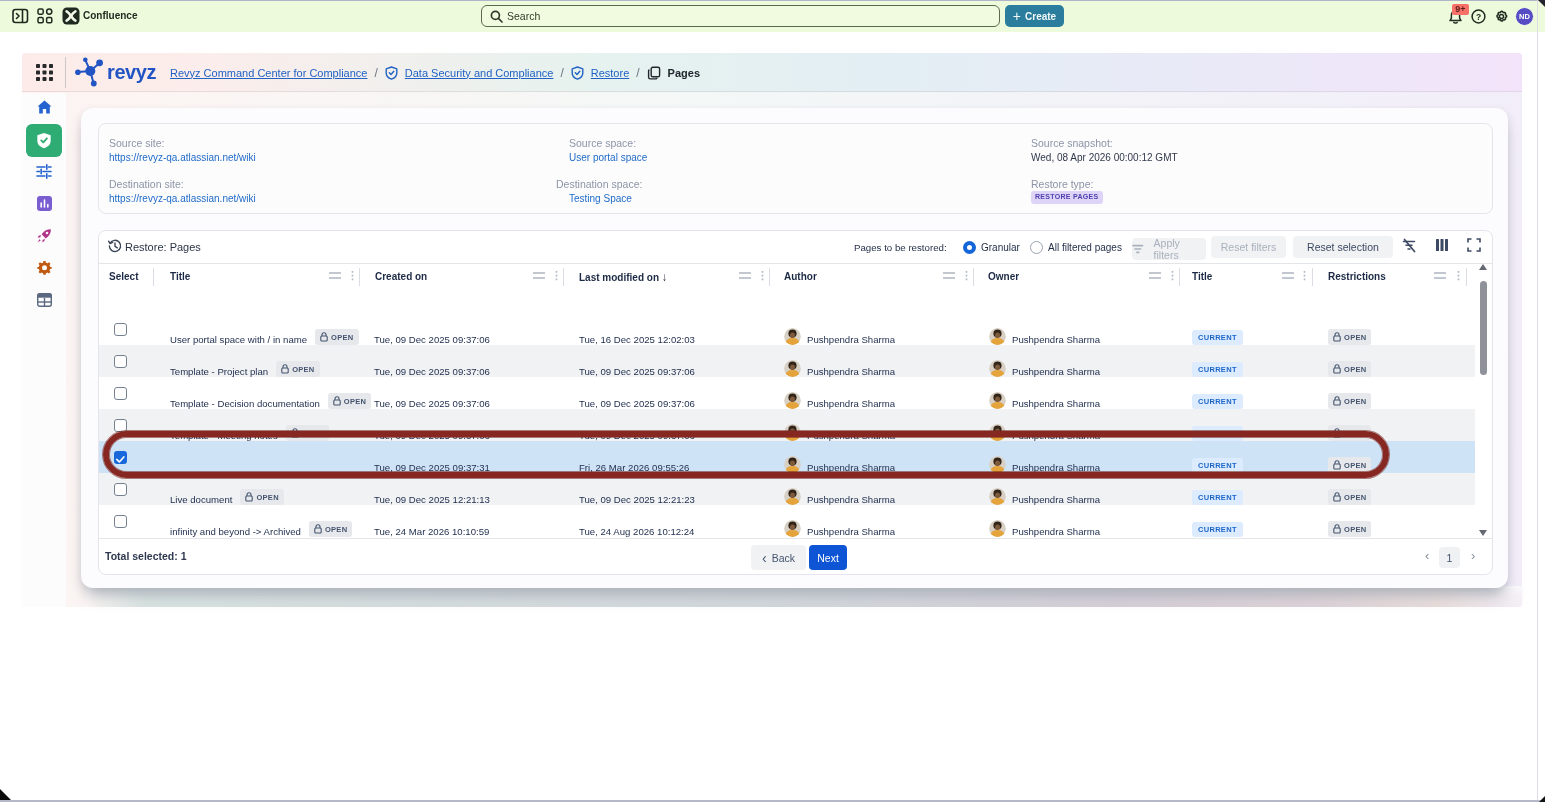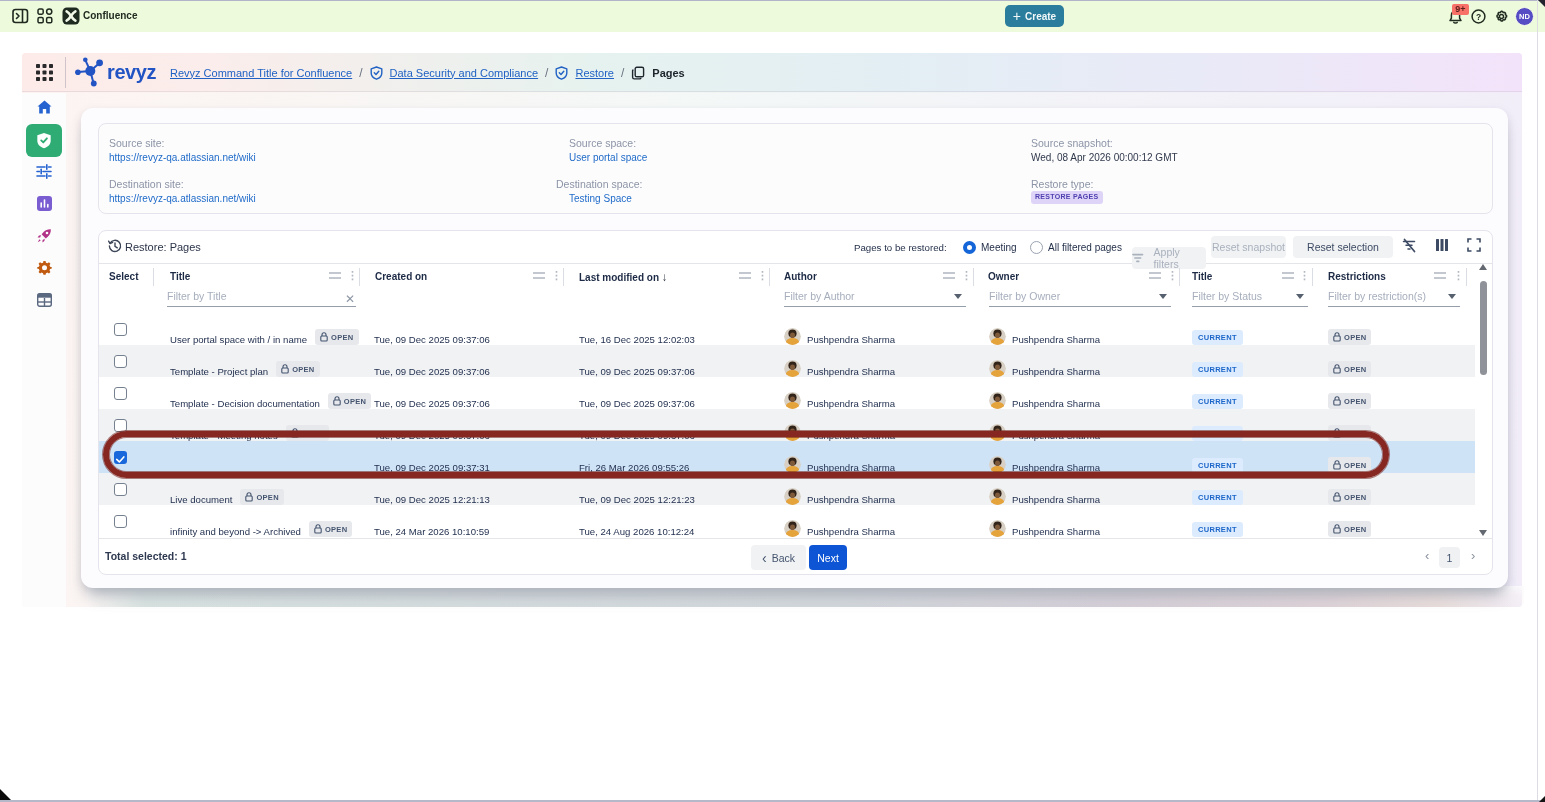--- a/index.html
+++ b/index.html
@@ -122,20 +122,27 @@
       <rect x="1" y="9.6" width="5.2" height="5.2" rx="1.4" fill="none" stroke="#20291f" stroke-width="1.5"></rect>
       <rect x="9.6" y="9.6" width="5.2" height="5.2" rx="1.4" fill="none" stroke="#20291f" stroke-width="1.5"></rect>
     </svg>
 
     <svg class="abs" style="left:62px;top:7px" width="18" height="18" viewBox="0 0 18 18">
       <rect x="0.5" y="0.5" width="17" height="17" rx="4.5" fill="#1f2a20"></rect>
       <path d="M4.6 4.4 C6.5 5.4 7.5 6.6 9 9 C10.5 11.4 11.5 12.6 13.4 13.6" fill="none" stroke="#f2f8e8" stroke-width="2.6" stroke-linecap="round"></path>
       <path d="M13.4 4.4 C11.5 5.4 10.5 6.6 9 9 C7.5 11.4 6.5 12.6 4.6 13.6" fill="none" stroke="#f2f8e8" stroke-width="2.6" stroke-linecap="round"></path>
     </svg>
     <div class="abs nbtxt" style="left:83px;top:10px;font-size:10px">Confluence</div>
+    <div id="searchbox">
+      <svg width="13" height="13" viewBox="0 0 13 13">
+          <circle cx="5.4" cy="5.4" r="4" fill="none" stroke="#323b2b" stroke-width="1.7"></circle>
+          <line x1="8.4" y1="8.4" x2="12" y2="12" stroke="#323b2b" stroke-width="1.7" stroke-linecap="round"></line>
+        </svg>
+      <span>Search</span>
+    </div>
     <div id="createbtn">
         <span style="font-size:14px;font-weight:400;margin-top:-1px">+</span>
         <span>Create</span>
       </div>
 
     <svg class="abs" style="left:1448px;top:10px" width="15" height="15" viewBox="0 0 15 15">
       <path d="M7.5 1.2 C5 1.2 3.4 3 3.4 5.5 L3.4 8.2 L2 10.6 L13 10.6 L11.6 8.2 L11.6 5.5 C11.6 3 10 1.2 7.5 1.2 Z" fill="none" stroke="#222b20" stroke-width="1.5" stroke-linejoin="round"></path>
       <path d="M5.8 12.4 C6.2 13.2 8.8 13.2 9.2 12.4" fill="none" stroke="#222b20" stroke-width="1.5" stroke-linecap="round"></path>
     </svg>
     <div class="abs" style="left:1452px;top:4px;width:17px;height:11px;background:#f87168;border-radius:2px;color:#5d1f1b;font-size:9px;font-weight:bold;text-align:center;line-height:11px;">9+</div>
@@ -184,21 +191,21 @@
             <circle cx="16.3" cy="18" r="5"></circle>
             <circle cx="25.6" cy="9.8" r="3.4"></circle>
             <circle cx="11.3" cy="6.8" r="2.3"></circle>
             <circle cx="3.9" cy="19.2" r="2.8"></circle>
             <circle cx="19.8" cy="30.5" r="2.9"></circle>
           </g>
           <text x="33" y="26" font-family="Liberation Sans" font-size="20" font-weight="bold" fill="#2254c4" letter-spacing="-0.4">revyz</text>
         </svg>
       </div>
       <div id="crumbs">
-        <a>Revyz Command Title for Confluence</a>
+        <a>Revyz Command Center for Compliance</a>
         <span class="sep">/</span>
         <svg width="13" height="14" viewBox="0 0 13 14">
             <path d="M6.5 1 L11.8 2.8 L11.8 7 C11.8 10.2 9.6 12.2 6.5 13.2 C3.4 12.2 1.2 10.2 1.2 7 L1.2 2.8 Z" fill="none" stroke="#2162c4" stroke-width="1.4" stroke-linejoin="round"></path>
             <path d="M4.3 6.8 L6 8.5 L8.8 5.2" fill="none" stroke="#2162c4" stroke-width="1.4" stroke-linecap="round" stroke-linejoin="round"></path>
           </svg>
         <a>Data Security and Compliance</a>
         <span class="sep">/</span>
         <svg width="13" height="14" viewBox="0 0 13 14">
             <path d="M6.5 1 L11.8 2.8 L11.8 7 C11.8 10.2 9.6 12.2 6.5 13.2 C3.4 12.2 1.2 10.2 1.2 7 L1.2 2.8 Z" fill="none" stroke="#2162c4" stroke-width="1.4" stroke-linejoin="round"></path>
             <path d="M4.3 6.8 L6 8.5 L8.8 5.2" fill="none" stroke="#2162c4" stroke-width="1.4" stroke-linecap="round" stroke-linejoin="round"></path>
@@ -288,34 +295,34 @@
       <div id="tpanel">
         <div id="ttitle">
           <svg class="abs" style="left:9px;top:8px" width="14" height="14" viewBox="0 0 14 14">
             <path d="M2.1 4.2 A 5.6 5.6 0 1 1 1.4 7" fill="none" stroke="#3c4657" stroke-width="1.4" stroke-linecap="round"></path>
             <path d="M0.6 2.2 L2.1 4.6 L4.6 3.4" fill="none" stroke="#3c4657" stroke-width="1.4" stroke-linejoin="round" stroke-linecap="round"></path>
             <path d="M7 4 L7 7.3 L9.3 8.8" fill="none" stroke="#3c4657" stroke-width="1.4" stroke-linecap="round"></path>
           </svg>
           <div class="name">Restore: Pages</div>
           <div class="abs" style="left:755px;top:11px;font-size:9.7px;color:#1f2b45">Pages to be restored:</div>
           <div class="abs" style="left:864px;top:10px;width:13px;height:13px;border-radius:50%;border:4px solid #1465d8;background:#fff"></div>
-          <div class="abs" style="left:882px;top:11px;font-size:10px;color:#1f2b45">Meeting</div>
+          <div class="abs" style="left:882px;top:11px;font-size:10px;color:#1f2b45">Granular</div>
           <div class="abs" style="left:931px;top:10px;width:13px;height:13px;border-radius:50%;border:1.5px solid #9aa3b0;background:#fff"></div>
           <div class="abs" style="left:949px;top:11px;font-size:10px;color:#1f2b45">All filtered pages</div>
-          <div class="btn disabled abs" style="left:1033px;top:16px;width:74px;gap:10px">
+          <div class="btn disabled abs" style="left:1033px;top:7px;width:74px;gap:10px">
             <svg width="12" height="10" viewBox="0 0 12 10">
                 <g stroke="#a9b1bd" stroke-width="1.6" stroke-linecap="round">
                   <line x1="1" y1="1.5" x2="11" y2="1.5"></line>
                   <line x1="3" y1="5" x2="9" y2="5"></line>
                   <line x1="5" y1="8.5" x2="7" y2="8.5"></line>
                 </g>
               </svg>
             <span>Apply filters</span>
           </div>
-          <div class="btn disabled abs" style="left:1112px;top:5px;width:75px">Reset snapshot</div>
+          <div class="btn disabled abs" style="left:1112px;top:5px;width:75px">Reset filters</div>
           <div class="btn normal abs" style="left:1194px;top:5px;width:100px">Reset selection</div>
           <svg class="abs" style="left:1302px;top:7px" width="17" height="16" viewBox="0 0 17 16">
             <g stroke="#3c4a63" stroke-width="1.5" stroke-linecap="round">
               <line x1="2.5" y1="3.5" x2="13.5" y2="3.5"></line>
                 <line x1="5" y1="7.2" x2="11" y2="7.2"></line>
                 <line x1="7" y1="11" x2="9" y2="11"></line>
               <line x1="3.5" y1="1.5" x2="13.5" y2="13.5" stroke-width="1.7"></line>
             </g>
           </svg>
           <svg class="abs" style="left:1336px;top:7px" width="14" height="14" viewBox="0 0 14 14">
@@ -359,32 +366,20 @@
           <div class="hsep" style="left:1080px"></div>
           <div class="hcol" style="left:1093px">Title</div>
           <div class="hdrag" style="left:1183px"></div>
             <div class="hdots" style="left:1200px">⋮</div>
           <div class="hsep" style="left:1213px"></div>
           <div class="hcol" style="left:1229px">Restrictions</div>
           <div class="hdrag" style="left:1335px"></div>
             <div class="hdots" style="left:1354px">⋮</div>
           <div class="hsep" style="left:1367px"></div>
         </div>
-        <div id="tfilter">
-          <div class="finput" style="left:68px;width:189px">Filter by Title</div>
-          <div class="fx" style="left:246px">✕</div>
-          <div class="finput" style="left:685px;width:182px">Filter by Author</div>
-          <div class="farrow" style="left:855px"></div>
-          <div class="finput" style="left:890px;width:182px">Filter by Owner</div>
-          <div class="farrow" style="left:1060px"></div>
-          <div class="finput" style="left:1093px;width:116px">Filter by Status</div>
-          <div class="farrow" style="left:1197px"></div>
-          <div class="finput" style="left:1229px;width:132px">Filter by restriction(s)</div>
-          <div class="farrow" style="left:1349px"></div>
-        </div>
         <div id="rows">
 <div class="row odd" style="top:0px">
   <div class="cb"></div>
   <div class="cell" style="left:71px;gap:8px">User portal space with / in name <span class="openbadge"><svg width="8" height="10" viewBox="0 0 8 10">
                     <path d="M2 4 L2 2.8 A2 2 0 0 1 6 2.8 L6 4" fill="none" stroke="#44546f" stroke-width="1.1"></path>
                     <rect x="0.8" y="4" width="6.4" height="5" rx="1" fill="none" stroke="#44546f" stroke-width="1.1"></rect>
                   </svg>OPEN</span></div>
   <div class="cell" style="left:275px">Tue, 09 Dec 2025 09:37:06</div>
   <div class="cell" style="left:480px">Tue, 16 Dec 2025 12:02:03</div>
   <div class="cell" style="left:685px"><span class="avatar"><svg width="17" height="17" viewBox="0 0 17 17">

